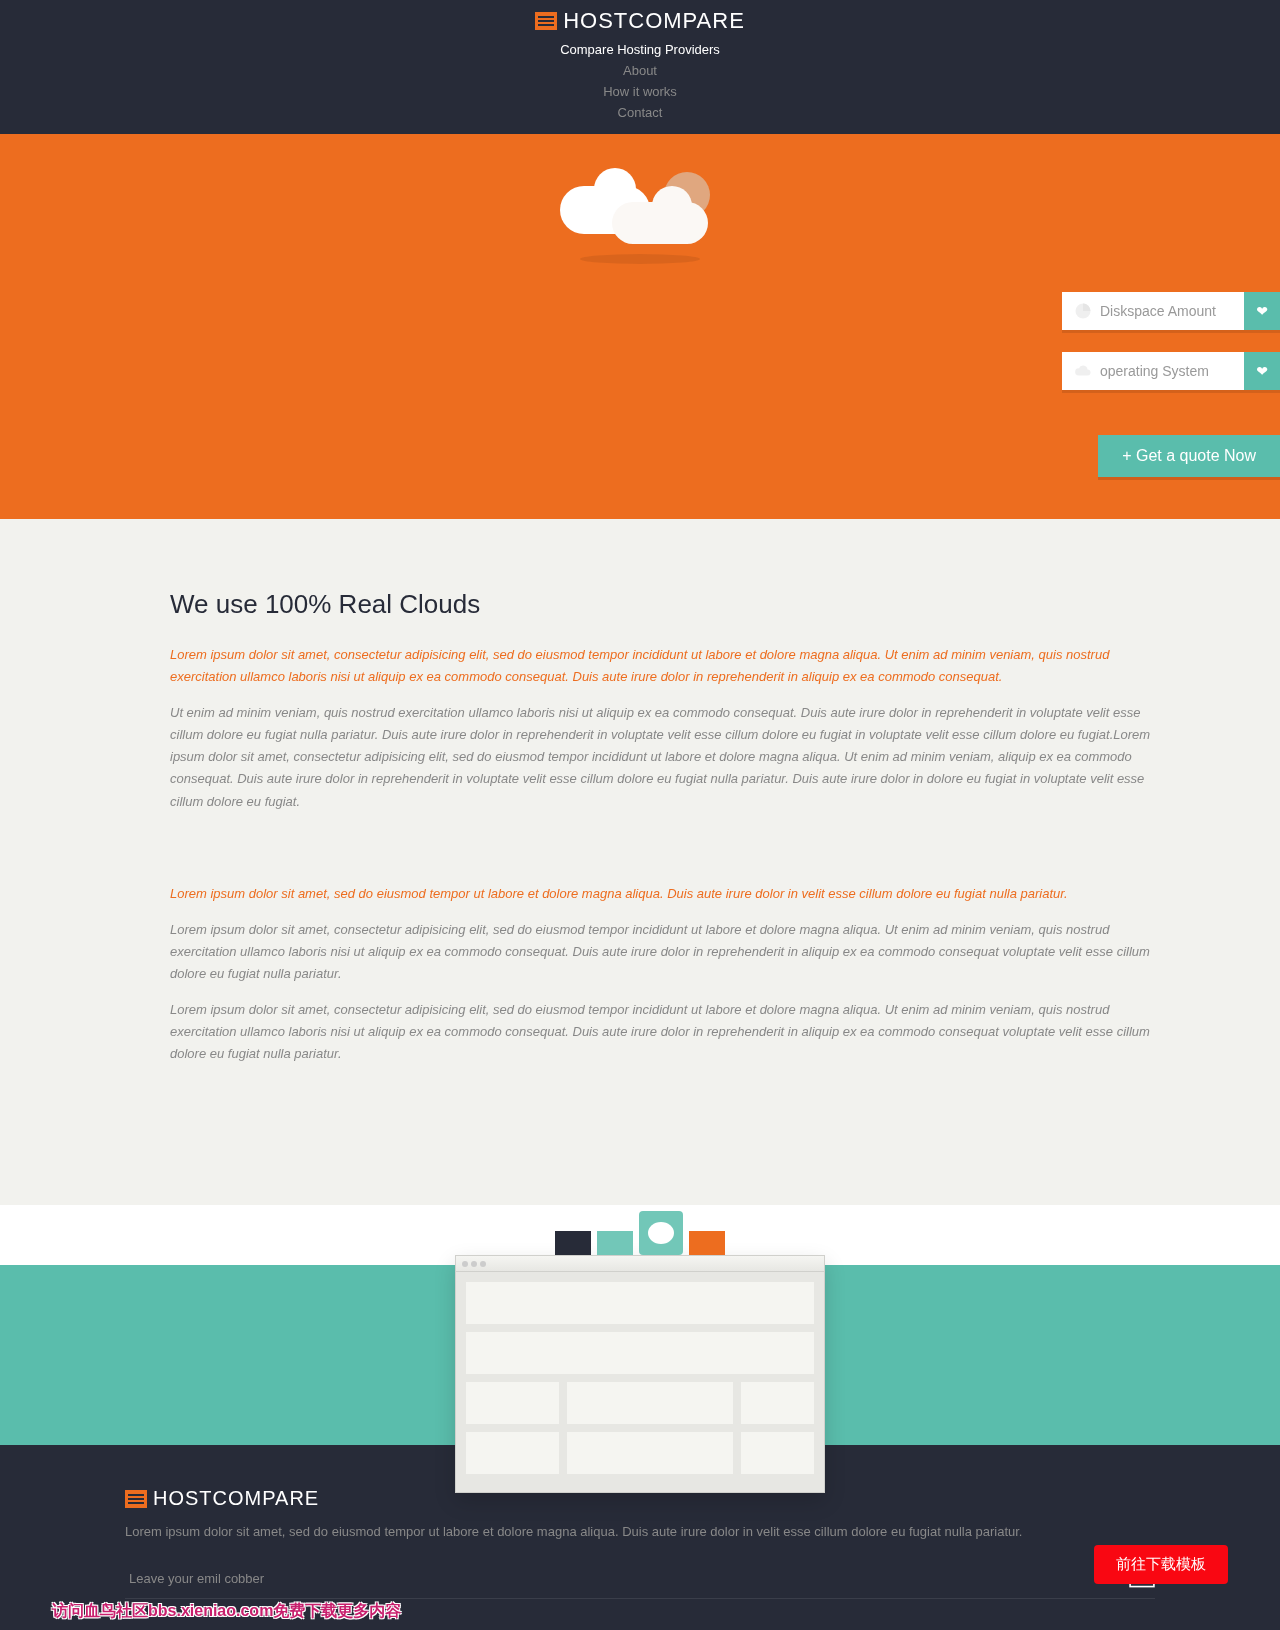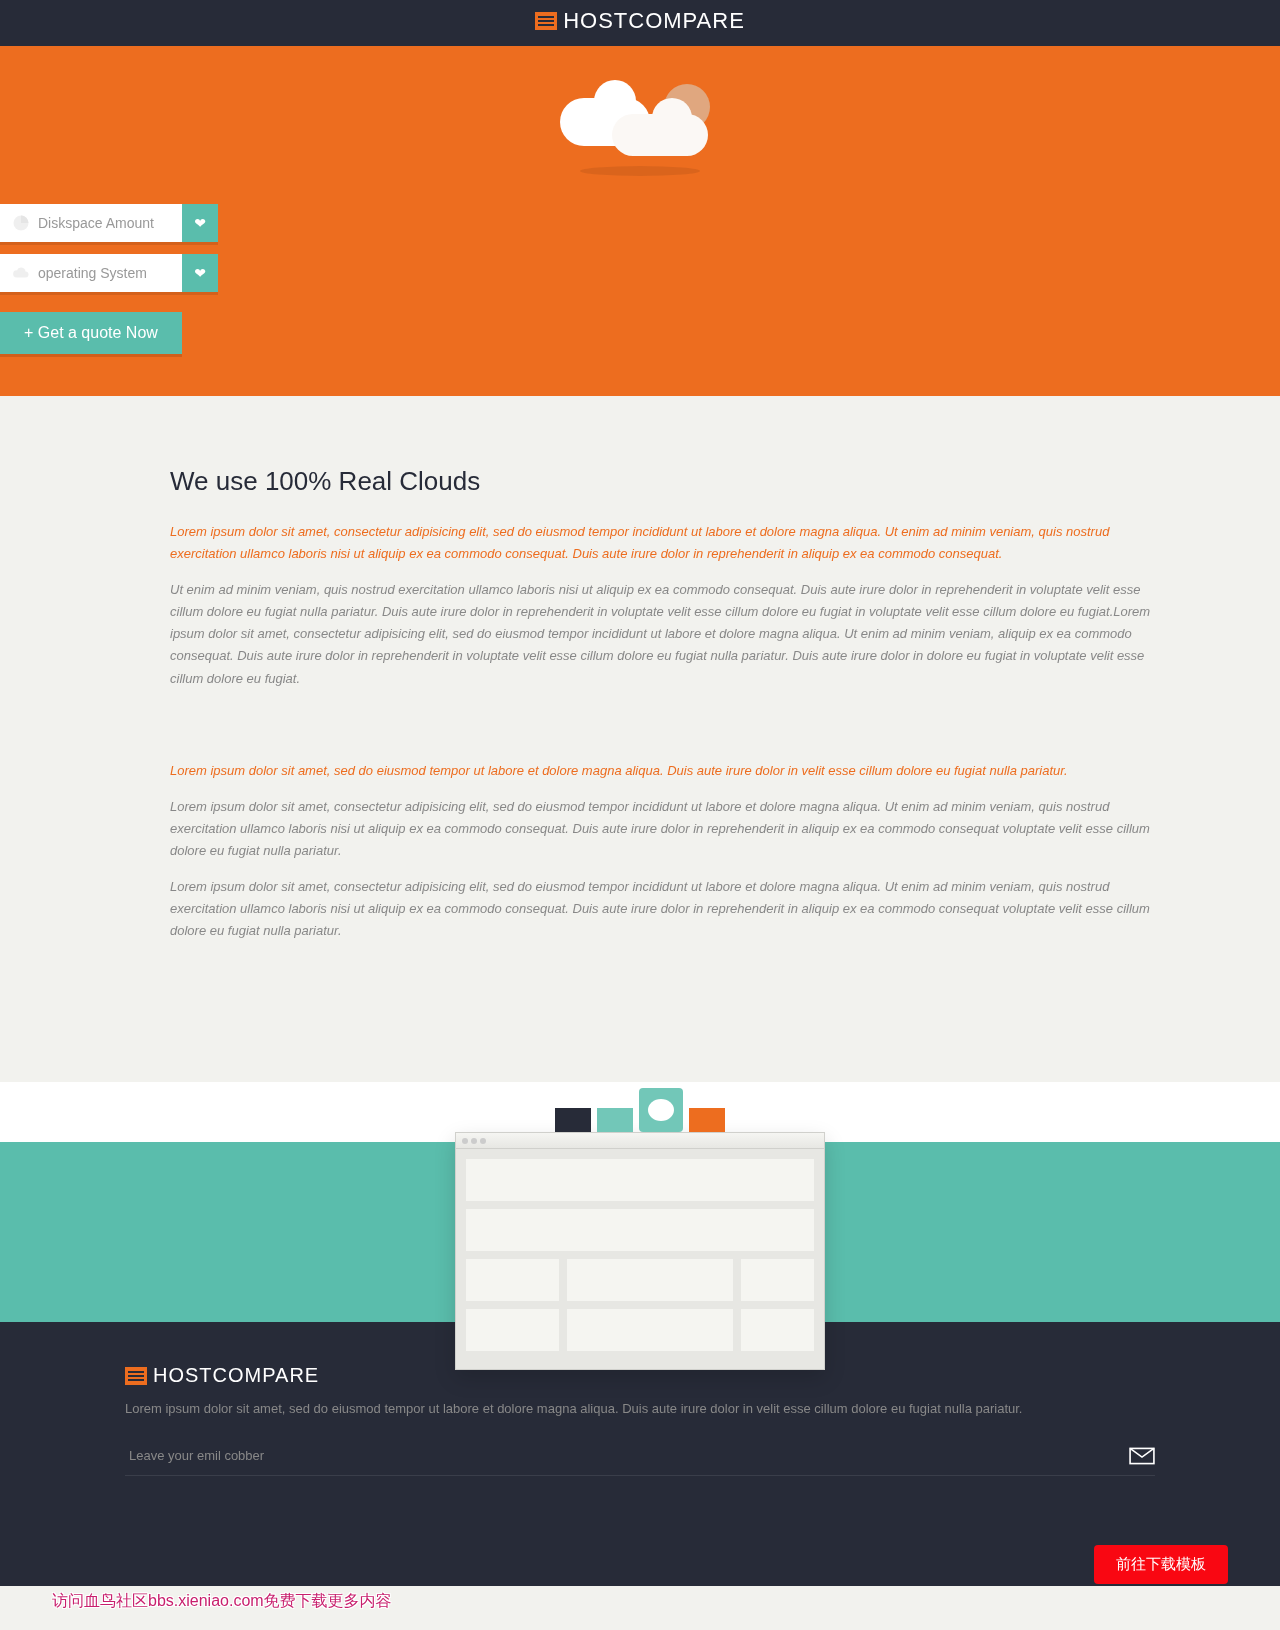--- a/index.html
+++ b/index.html
@@ -16,27 +16,27 @@
 .nav a.active { color: #fff; }
 .hero { background: #ed6d1f; padding: 30px 0 42px; text-align: center; }
 .hero-title { color: #fff; font-size: 18px; font-weight: 400; margin-bottom: 20px; }
 .cloud-illustration { width: 180px; height: 100px; margin: 0 auto 28px; position: relative; }
 .cloud-sun { position: absolute; top: 8px; right: 20px; width: 46px; height: 46px; background: #e0a77f; border-radius: 50%; }
 .cloud1 { position: absolute; top: 22px; left: 10px; width: 90px; height: 48px; background: #fff; border-radius: 40px; }
 .cloud1::before { content: ''; position: absolute; top: -18px; left: 34px; width: 42px; height: 42px; background: #fff; border-radius: 50%; }
 .cloud2 { position: absolute; top: 38px; left: 62px; width: 96px; height: 42px; background: #fbf8f5; border-radius: 40px; }
 .cloud2::before { content: ''; position: absolute; top: -16px; left: 40px; width: 40px; height: 40px; background: #fbf8f5; border-radius: 50%; }
 .cloud-shadow { position: absolute; bottom: 0; left: 30px; width: 120px; height: 10px; background: rgba(0,0,0,0.08); border-radius: 50%; }
-.selector-group { display: flex; flex-direction: column; align-items: flex-start; gap: 12px; }
+.selector-group { display: flex; flex-direction: column; align-items: flex-end; gap: 22px; }
 .selector { display: flex; width: 218px; box-shadow: 0 3px 0 rgba(0,0,0,0.1); }
 .selector-main { flex: 1; background: #fff; display: flex; align-items: center; gap: 8px; padding: 10px 12px; color: #999; font-size: 14px; }
 .selector-icon { width: 18px; height: 18px; opacity: 0.3; }
 .selector-btn { width: 36px; background: #5abdac; color: #fff; display: flex; align-items: center; justify-content: center; }
 .chevron-down { font-size: 14px; }
-.quote-btn { background: #5abdac; color: #fff; border: none; padding: 12px 24px; font-size: 16px; cursor: pointer; box-shadow: 0 3px 0 rgba(0,0,0,0.12); margin-top: 8px; }
+.quote-btn { background: #5abdac; color: #fff; border: none; padding: 12px 24px; font-size: 16px; cursor: pointer; box-shadow: 0 3px 0 rgba(0,0,0,0.12); margin-top: 23px; }
 .content { max-width: 1150px; margin: 0 auto; padding: 70px 60px 70px; }
 .section { margin-bottom: 70px; margin-left: 45px; }
 .section h2 { color: #272b38; font-size: 26px; font-weight: 400; margin-bottom: 24px; }
 .section .intro { color: #ed6d1f; font-size: 13px; line-height: 1.7; margin-bottom: 14px; }
 .section p { color: #888; font-size: 13px; line-height: 1.7; margin-bottom: 14px; font-style: italic; }
 .browser-section { position: relative; height: 240px; }
 .browser-top { height: 60px; background: #fff; }
 .browser-bottom { height: 180px; background: #5abdac; }
 .browser-illustration { position: absolute; top: 0; left: 50%; transform: translateX(-50%); width: 370px; }
 .tabs-row { display: flex; justify-content: center; gap: 6px; align-items: flex-end; height: 50px; }
@@ -58,31 +58,37 @@
 .browser-cell.c2 { width: 50%; }
 .browser-cell.c3 { width: 22%; }
 .footer { background: #272b38; padding: 42px 0 50px; color: #888; }
 .footer-inner { max-width: 1150px; margin: 0 auto; padding: 0 60px; }
 .footer .logo { font-size: 20px; margin-bottom: 14px; }
 .footer-text { font-size: 13px; margin-bottom: 20px; }
 .email-row { display: flex; gap: 12px; align-items: center; margin-bottom: 60px; border-bottom: 1px solid #3a3e4a; }
 .email-input { flex: 1; background: transparent; border: none; padding: 12px 4px; color: #fff; font-size: 13px; outline: none; }
 .email-input::placeholder { color: #888; }
 .mail-icon { width: 26px; height: 18px; stroke: #fff; fill: none; stroke-width: 1.5; cursor: pointer; }
-.overlay-text { position: fixed; left: 52px; bottom: 18px; color: #c81f6d; font-weight: 400; font-size: 16px; text-shadow: 1px 1px 0 #fff, -1px -1px 0 #fff, 1px -1px 0 #fff, -1px 1px 0 #fff; }
+.overlay-text { position: fixed; left: 52px; bottom: 8px; color: #c81f6d; font-weight: 700; font-size: 16px; text-shadow: 1px 1px 0 #fff, -1px -1px 0 #fff, 1px -1px 0 #fff, -1px 1px 0 #fff; }
 .download-btn { position: fixed; right: 52px; bottom: 46px; background: #f90712; color: #fff; padding: 10px 22px; border-radius: 4px; font-size: 15px; cursor: pointer; }
 </style>
 </head>
 <body>
 
 <header class="header">
   <div class="logo">
     <span class="logo-icon"></span>
     <span><strong>HOST</strong><span>COMPARE</span></span>
   </div>
+  <nav class="nav">
+    <a href="#" class="active">Compare Hosting Providers</a>
+    <a href="#">About</a>
+    <a href="#">How it works</a>
+    <a href="#">Contact</a>
+  </nav>
 </header>
 
 <section class="hero">
   <div class="cloud-illustration">
     <div class="cloud-sun"></div>
     <div class="cloud1"></div>
     <div class="cloud2"></div>
     <div class="cloud-shadow"></div>
   </div>
   <div class="selector-group">

